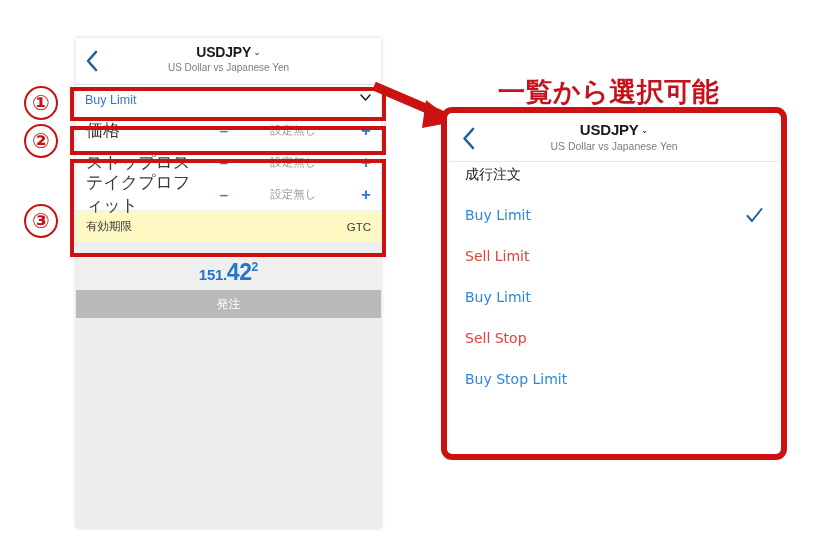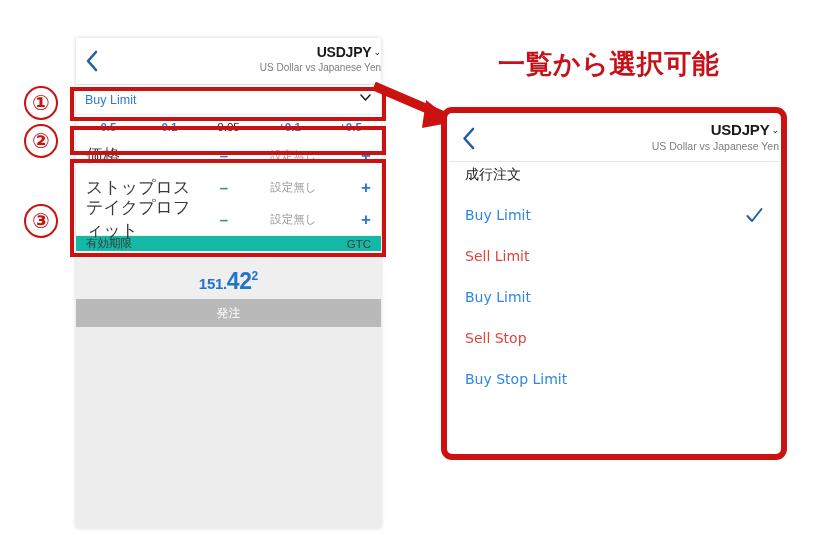--- a/index.html
+++ b/index.html
@@ -54,21 +54,21 @@
     border-bottom: 1px solid #e0e0e0;
   }
   .back-chevron {
     position: absolute;
     left: 9px;
     top: 12px;
     width: 13px;
     height: 22px;
   }
   .nav-titles {
-    text-align: right;
+    text-align: center;
     padding-top: 5px;
   }
   .nav-symbol {
     font-size: 14px;
     font-weight: bold;
     color: #1a1a1a;
     letter-spacing: -0.2px;
   }
   .nav-caret {
     font-size: 9px;
@@ -157,22 +157,22 @@
   .param-plus {
     flex: 0 0 26px;
     text-align: right;
     font-size: 17px;
     color: #2e7ad1;
     font-weight: bold;
     line-height: 1;
   }
 
   .expiry-row {
-    background: #14b8a6;
-    height: 16px;
+    background: #fef9c3;
+    height: 32px;
     display: flex;
     align-items: center;
     justify-content: space-between;
     padding: 2px 10px;
     box-sizing: border-box;
     border-top: 1px solid #eeeeee;
   }
   .expiry-label { font-size: 11.5px; color: #3a3a3a; font-family: "DejaVu Sans", sans-serif; }
   .expiry-value { font-size: 11.5px; color: #3a3a3a; }
 
@@ -229,21 +229,21 @@
     left: 372px;
     top: 78px;
     width: 96px;
     height: 62px;
   }
 
   
   #annot-title {
     position: absolute;
     left: 498px;
-    top: 46px;
+    top: 74px;
     font-size: 27px;
     font-weight: bold;
     color: #c5111a;
     font-family: "DejaVu Sans", sans-serif;
     letter-spacing: 0.5px;
     white-space: nowrap;
   }
 
   
   #list-panel-wrap {
@@ -315,27 +315,20 @@
     </div>
   </div>
 
   <div class="order-type-row">
     <span class="order-type-label">Buy Limit</span>
     <svg class="order-type-caret" viewBox="0 0 11 7">
       <polyline points="1,1 5.5,6 10,1" fill="none" stroke="#1a1a1a" stroke-width="1.5" stroke-linecap="round" stroke-linejoin="round"></polyline>
     </svg>
   </div>
 
-  <div class="vol-row">
-    <div class="vol-cell">-0.5</div>
-    <div class="vol-cell">-0.1</div>
-    <div class="vol-cell neutral">0.05</div>
-    <div class="vol-cell">+0.1</div>
-    <div class="vol-cell">+0.5</div>
-  </div>
 
   <div class="param-list">
     <div class="param-row">
       <span class="param-name">価格</span>
       <span class="param-minus">–</span>
       <span class="param-value">設定無し</span>
       <span class="param-plus">+</span>
     </div>
     <div class="param-row">
       <span class="param-name">ストップロス</span>

